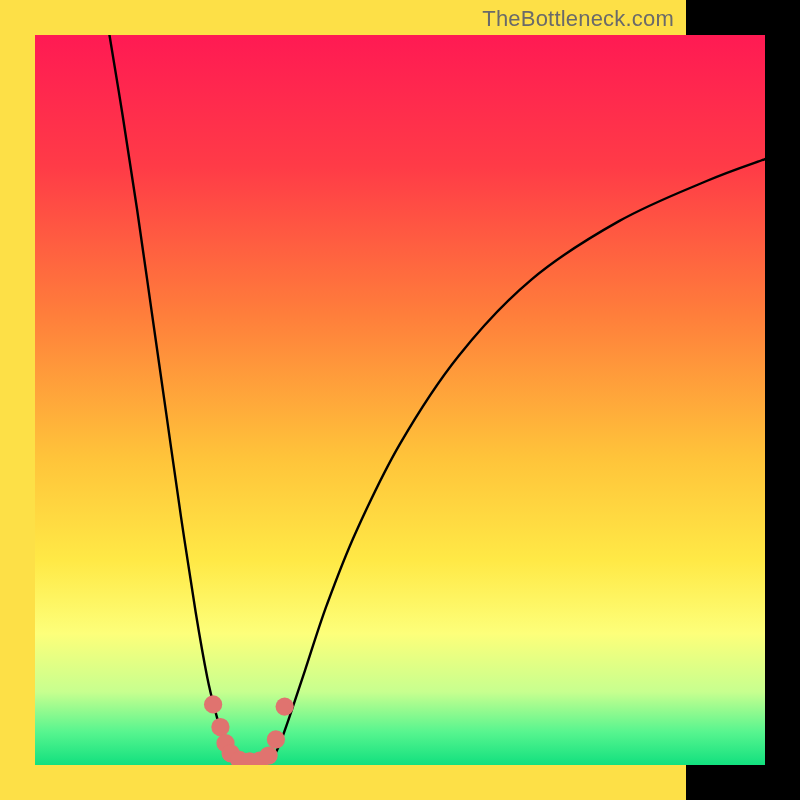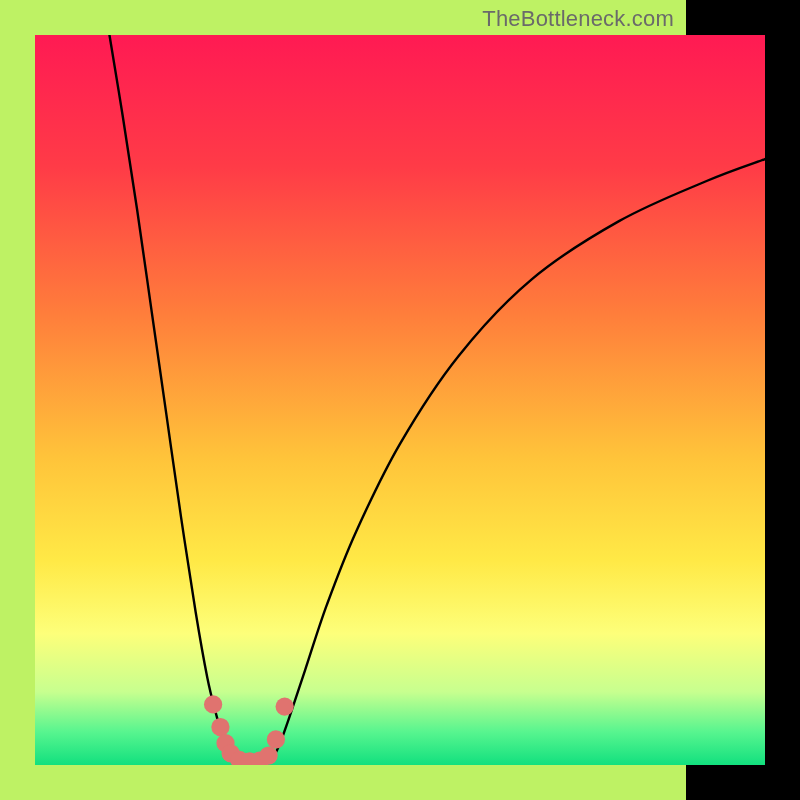--- a/index.html
+++ b/index.html
@@ -10,21 +10,21 @@
     overflow: hidden;
     background: #000;
     font-family: Arial, Helvetica, sans-serif;
   }
   .frame {
     position: absolute;
     left: 0;
     top: 0;
     width: 686px;
     height: 800px;
-    background: #bef264;
+    background: #fde047;
   }
   .plot {
     position: absolute;
     left: 35px;
     top: 35px;
     width: 730px;
     height: 730px;
     overflow: hidden;
   }
   .watermark {

